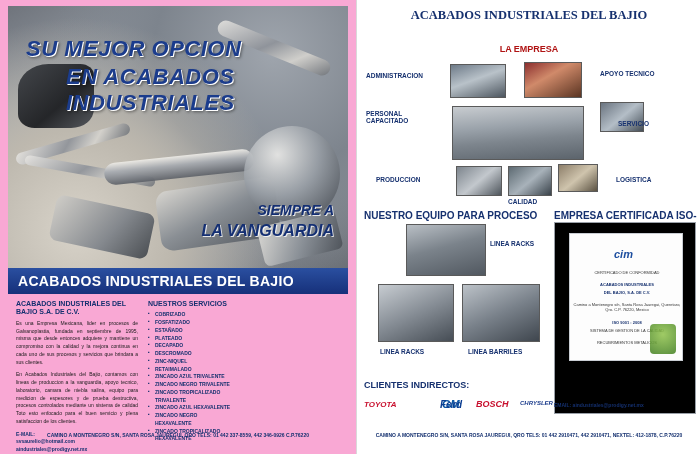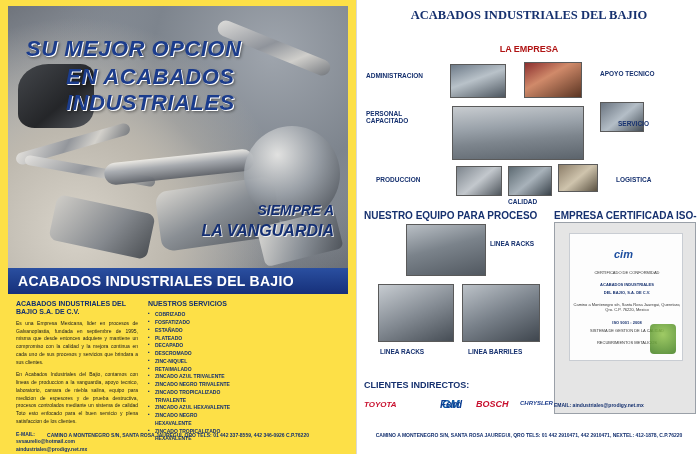--- a/index.html
+++ b/index.html
@@ -6,21 +6,21 @@
   html, body { margin:0; padding:0; }
   body {
     width:700px; height:454px;
     font-family:"Liberation Sans", sans-serif;
     background:#ffffff;
     overflow:hidden;
   }
   .page { position:relative; width:700px; height:454px; background:#fff; }
 
   
-  .left { position:absolute; left:0; top:0; width:356px; height:454px; background:#fde047; }
+  .left { position:absolute; left:0; top:0; width:356px; height:454px; background:#f9a8d4; }
 
   .hero {
     position:absolute; left:8px; top:6px; width:340px; height:262px;
     background:
       radial-gradient(circle at 20% 85%, #d8d3c9 0%, #bdb8ae 28%, transparent 60%),
       radial-gradient(circle at 78% 18%, #9fa5ad 0%, #7d848d 35%, transparent 65%),
       linear-gradient(150deg,#6f747c 0%, #9aa0a8 28%, #c2bfb6 55%, #8d9299 78%, #6b7077 100%);
     overflow:hidden;
   }
   
@@ -81,21 +81,21 @@
   .ph { position:absolute; border:1px solid #5a5a5a; overflow:hidden; }
   .ph i { display:block; width:100%; height:100%; }
   .olabel { position:absolute; font-size:6.5px; font-weight:bold; color:#16316f; }
 
   .r-h2 { position:absolute; left:6px; top:210px; font-size:10px; font-weight:bold; color:#16316f; }
   .r-h3 { position:absolute; left:196px; top:210px; font-size:10px; font-weight:bold; color:#16316f; }
 
   .eqcap { position:absolute; font-size:6.5px; font-weight:bold; color:#16316f; }
 
   .cert { position:absolute; left:196px; top:222px; width:142px; height:192px;
-          border:1px solid #9aa0a8; background:#e5e5e5; }
+          border:1px solid #9aa0a8; background:#000000; }
   .cert-in { position:absolute; left:14px; top:10px; width:114px; height:128px; border:1px solid #c9cdd3; background:#fdfdfd; }
   .cim { position:absolute; left:44px; top:14px; font-size:11px; font-weight:bold; color:#1e4fa0; font-style:italic; }
   .cert-t { position:absolute; left:0; width:114px; text-align:center; font-size:4px; color:#333; }
   .cert-b { position:absolute; left:0; width:114px; text-align:center; font-size:4px; font-weight:bold; color:#16316f; }
   .cert-seal { position:absolute; right:6px; bottom:6px; width:26px; height:30px;
                background:radial-gradient(circle at 50% 35%, #8fc24a, #3f7d1e); border-radius:4px; opacity:.85; }
 
   .r-h4 { position:absolute; left:6px; top:380px; font-size:9px; font-weight:bold; color:#16316f; }
   .clients { position:absolute; left:6px; top:396px; width:184px; height:26px; }
   .cl { position:absolute; font-weight:bold; font-size:9px;font-style:italic; }

